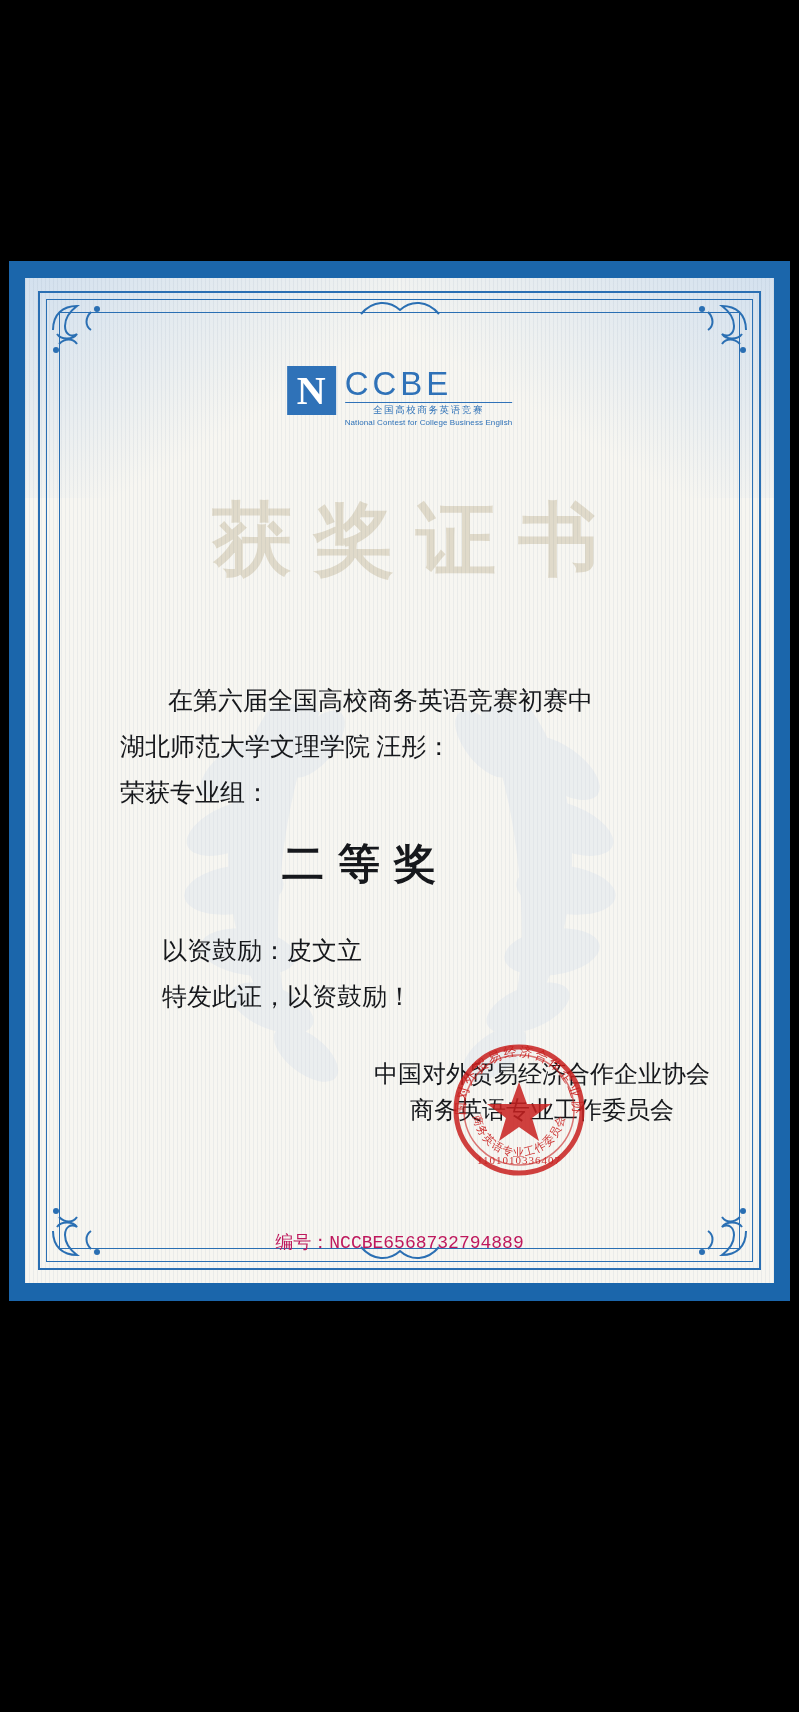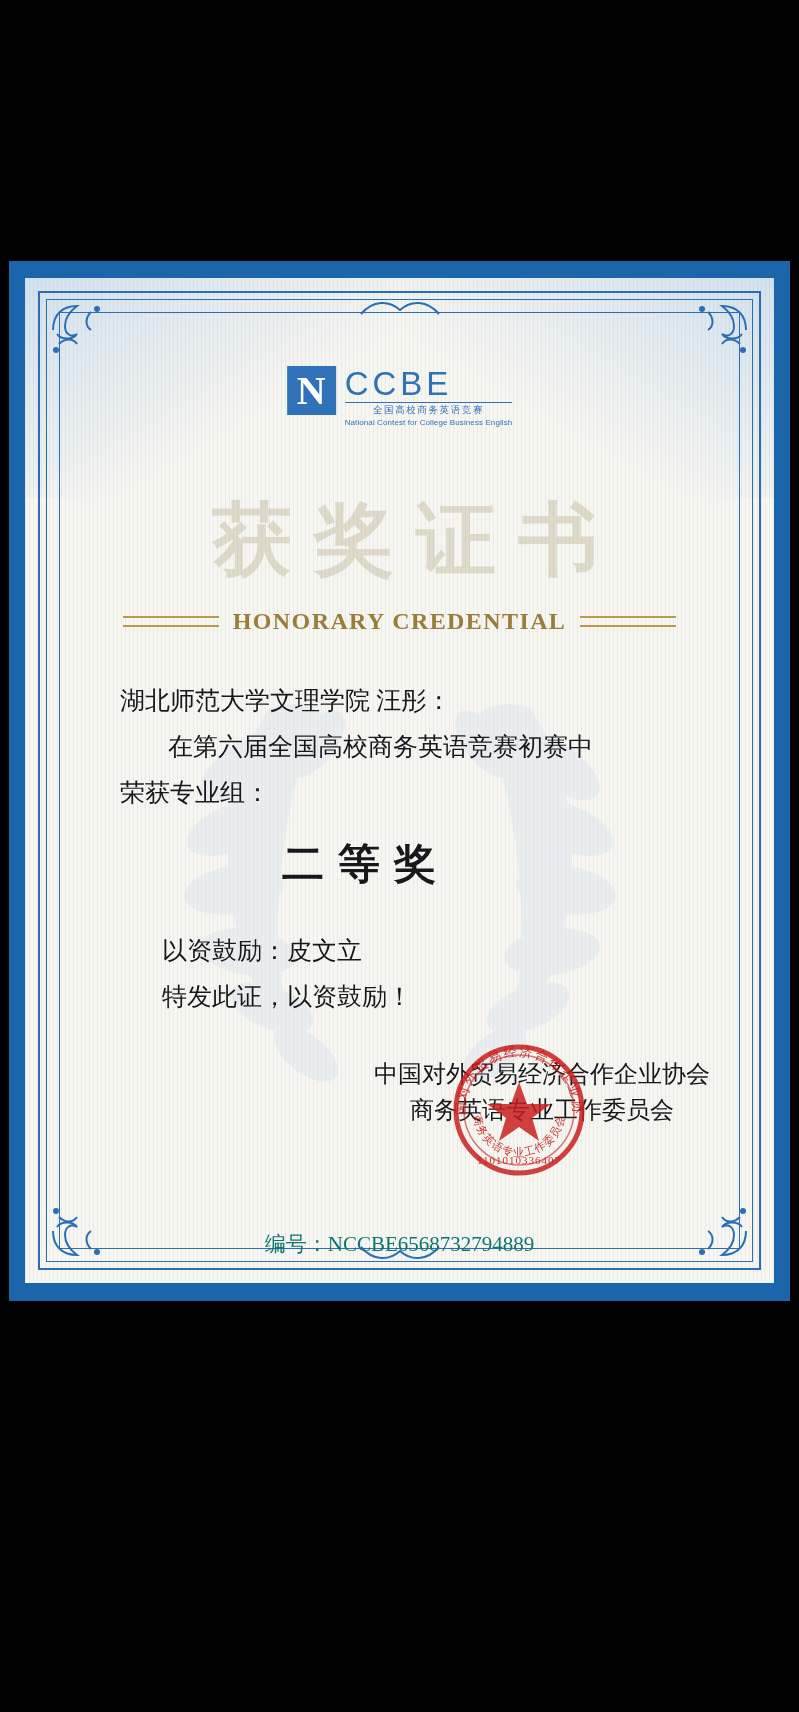--- a/index.html
+++ b/index.html
@@ -256,23 +256,23 @@
     height: 148px;
     pointer-events: none;
   }
 
   
   .serial {
     position: absolute;
     left: 0; right: 0;
     top: 912px;
     text-align: center;
-    font-family: Liberation Serif, serif;
-    font-size: 21px;
-    color: #0f766e;
+    font-family: Liberation Mono, monospace;
+    font-size: 18px;
+    color: #be185d;
   }
 </style>
 </head>
 <body>
 
 <div class="screen">
 
   <div class="cert-outer">
     <div class="cert-paper">
 
@@ -362,29 +362,24 @@
           <div class="logo-mark">N</div>
           <div class="logo-text">
             <div class="logo-name">CCBE</div>
             <div class="logo-cn">全国高校商务英语竞赛</div>
             <div class="logo-en">National Contest for College Business English</div>
           </div>
         </div>
 
         <div class="title-cn">获奖证书</div>
 
-        <div class="subtitle-row">
-          <div class="sub-rule"></div>
-          <div class="subtitle-en">HONORARY CREDENTIAL</div>
-          <div class="sub-rule"></div>
-        </div>
 
         <div class="body-block">
+          <div class="line indent">在第六届全国高校商务英语竞赛初赛中</div>
           <div class="line">湖北师范大学文理学院 汪彤：</div>
-          <div class="line indent">在第六届全国高校商务英语竞赛初赛中</div>
           <div class="line">荣获专业组：</div>
           <div class="award">二等奖</div>
           <div class="teacher-block">
             <div class="line">以资鼓励：皮文立</div>
             <div class="line">特发此证，以资鼓励！</div>
           </div>
         </div>
 
         <div class="sign-block">
           <div>中国对外贸易经济合作企业协会</div>

